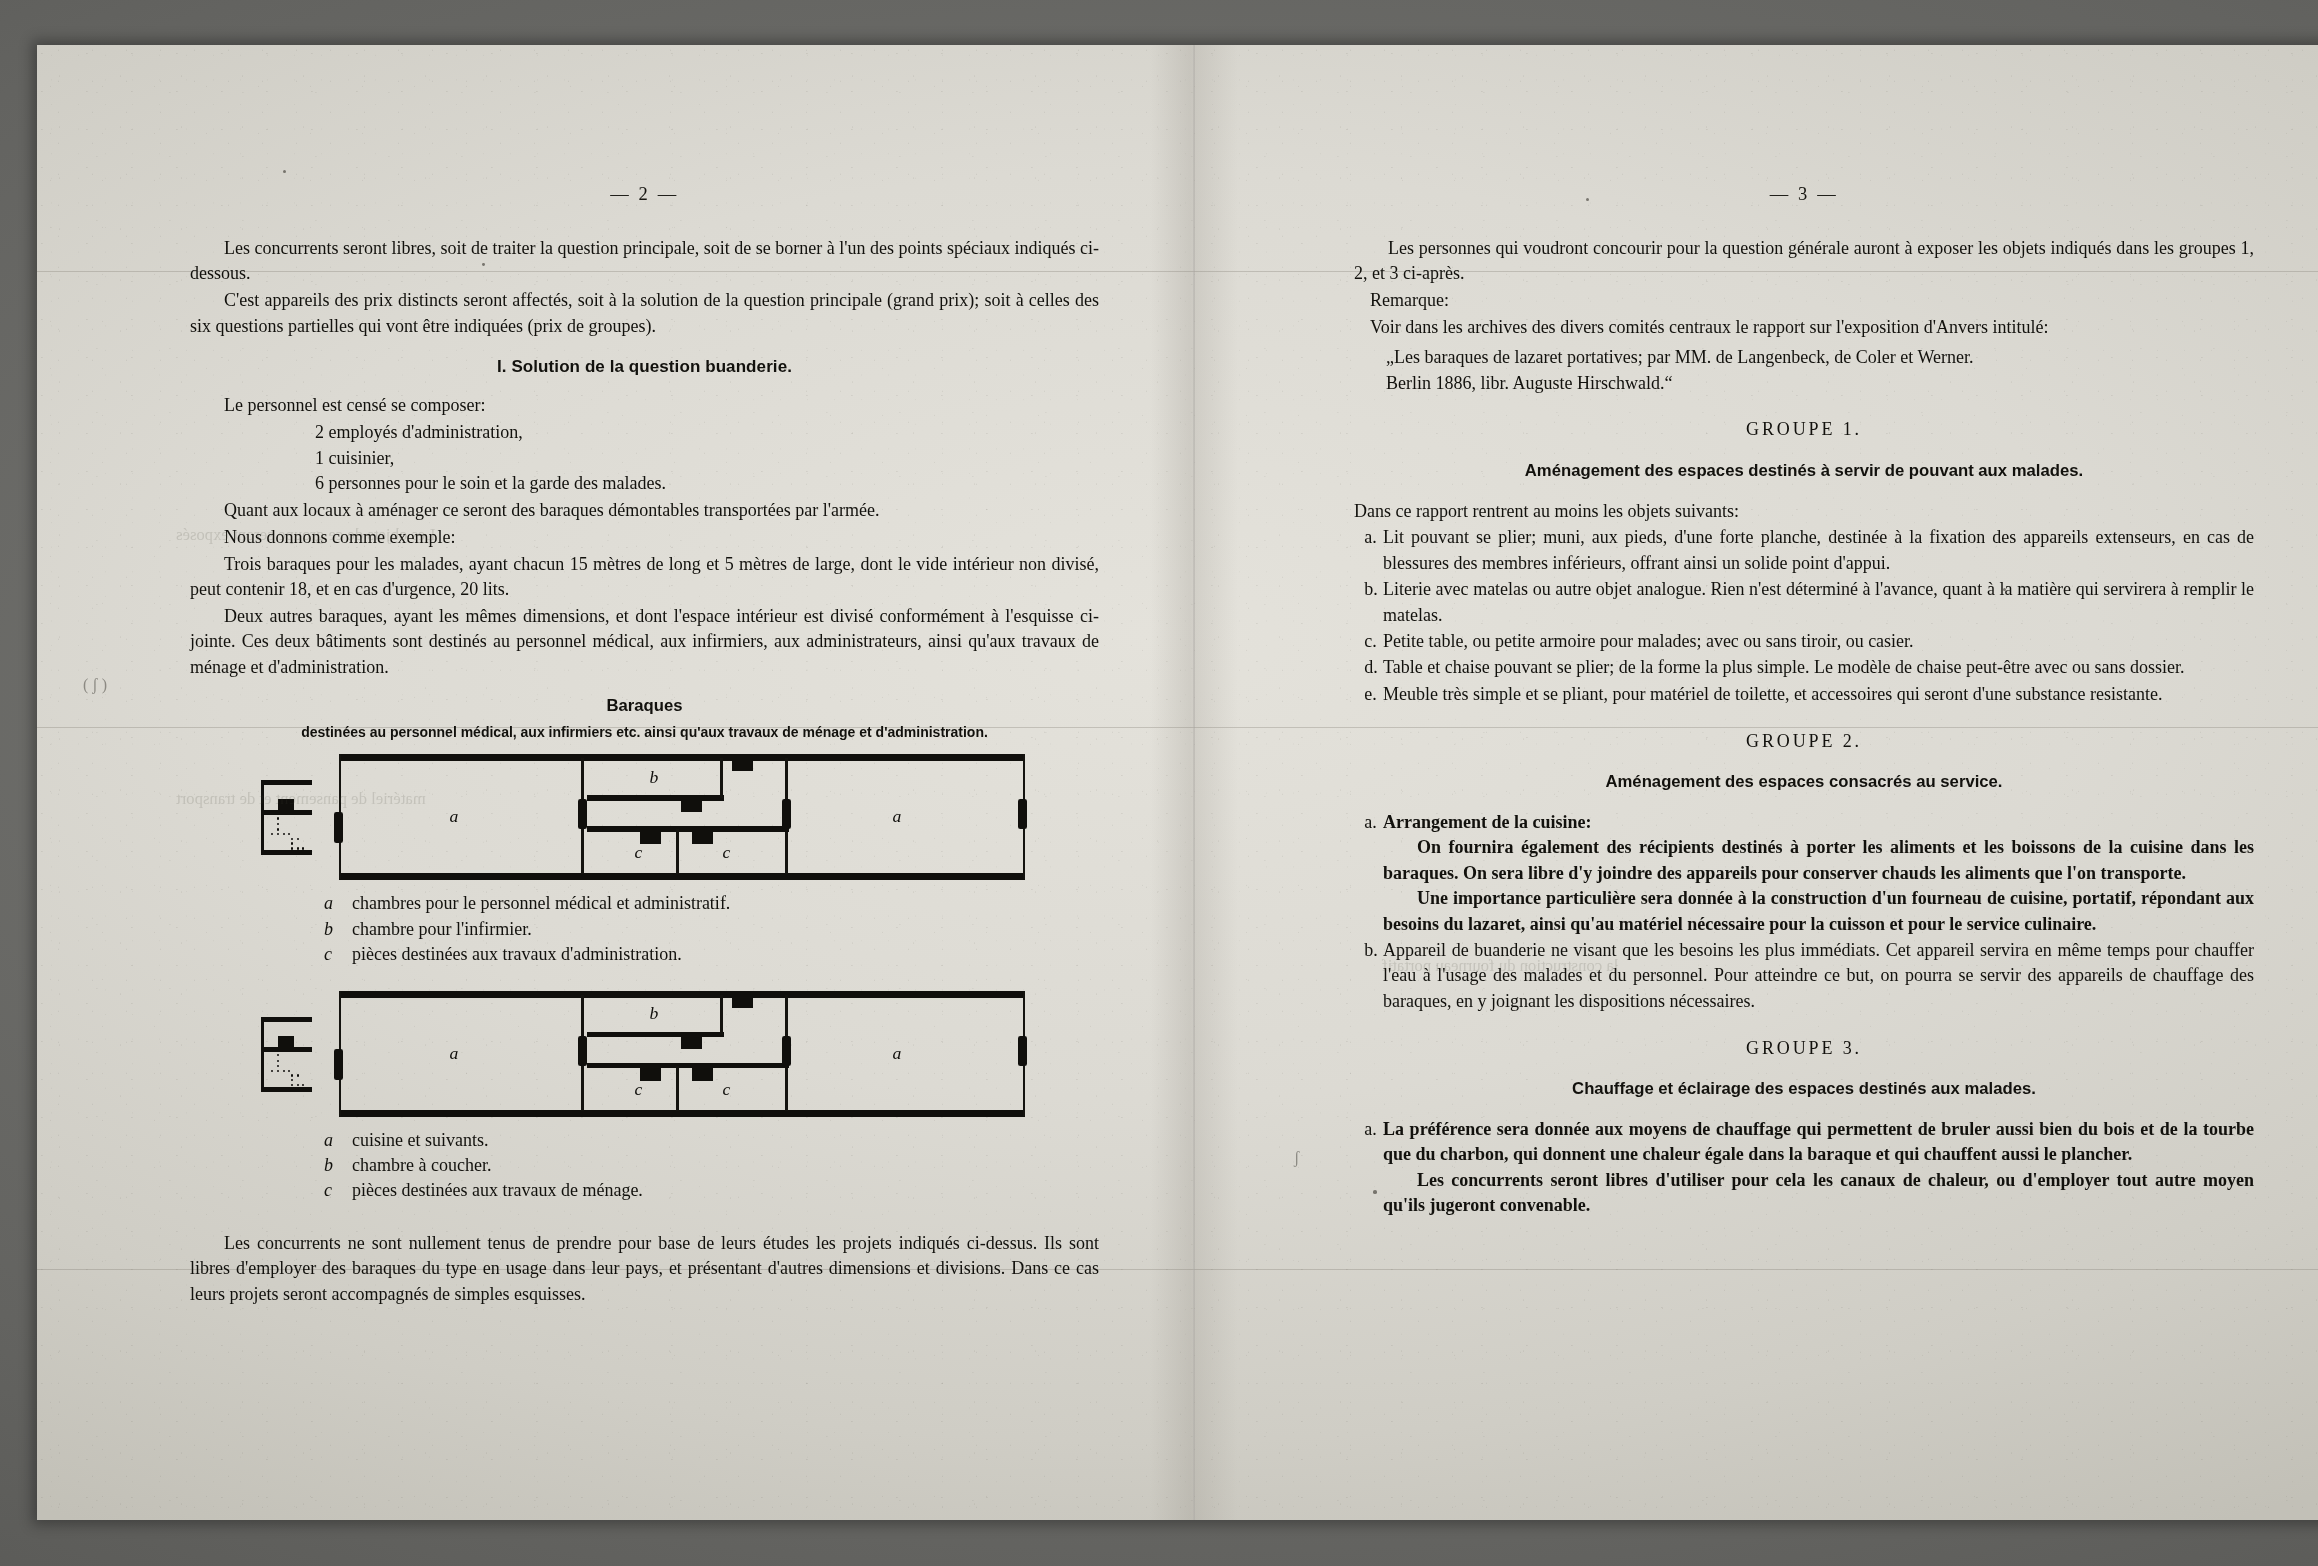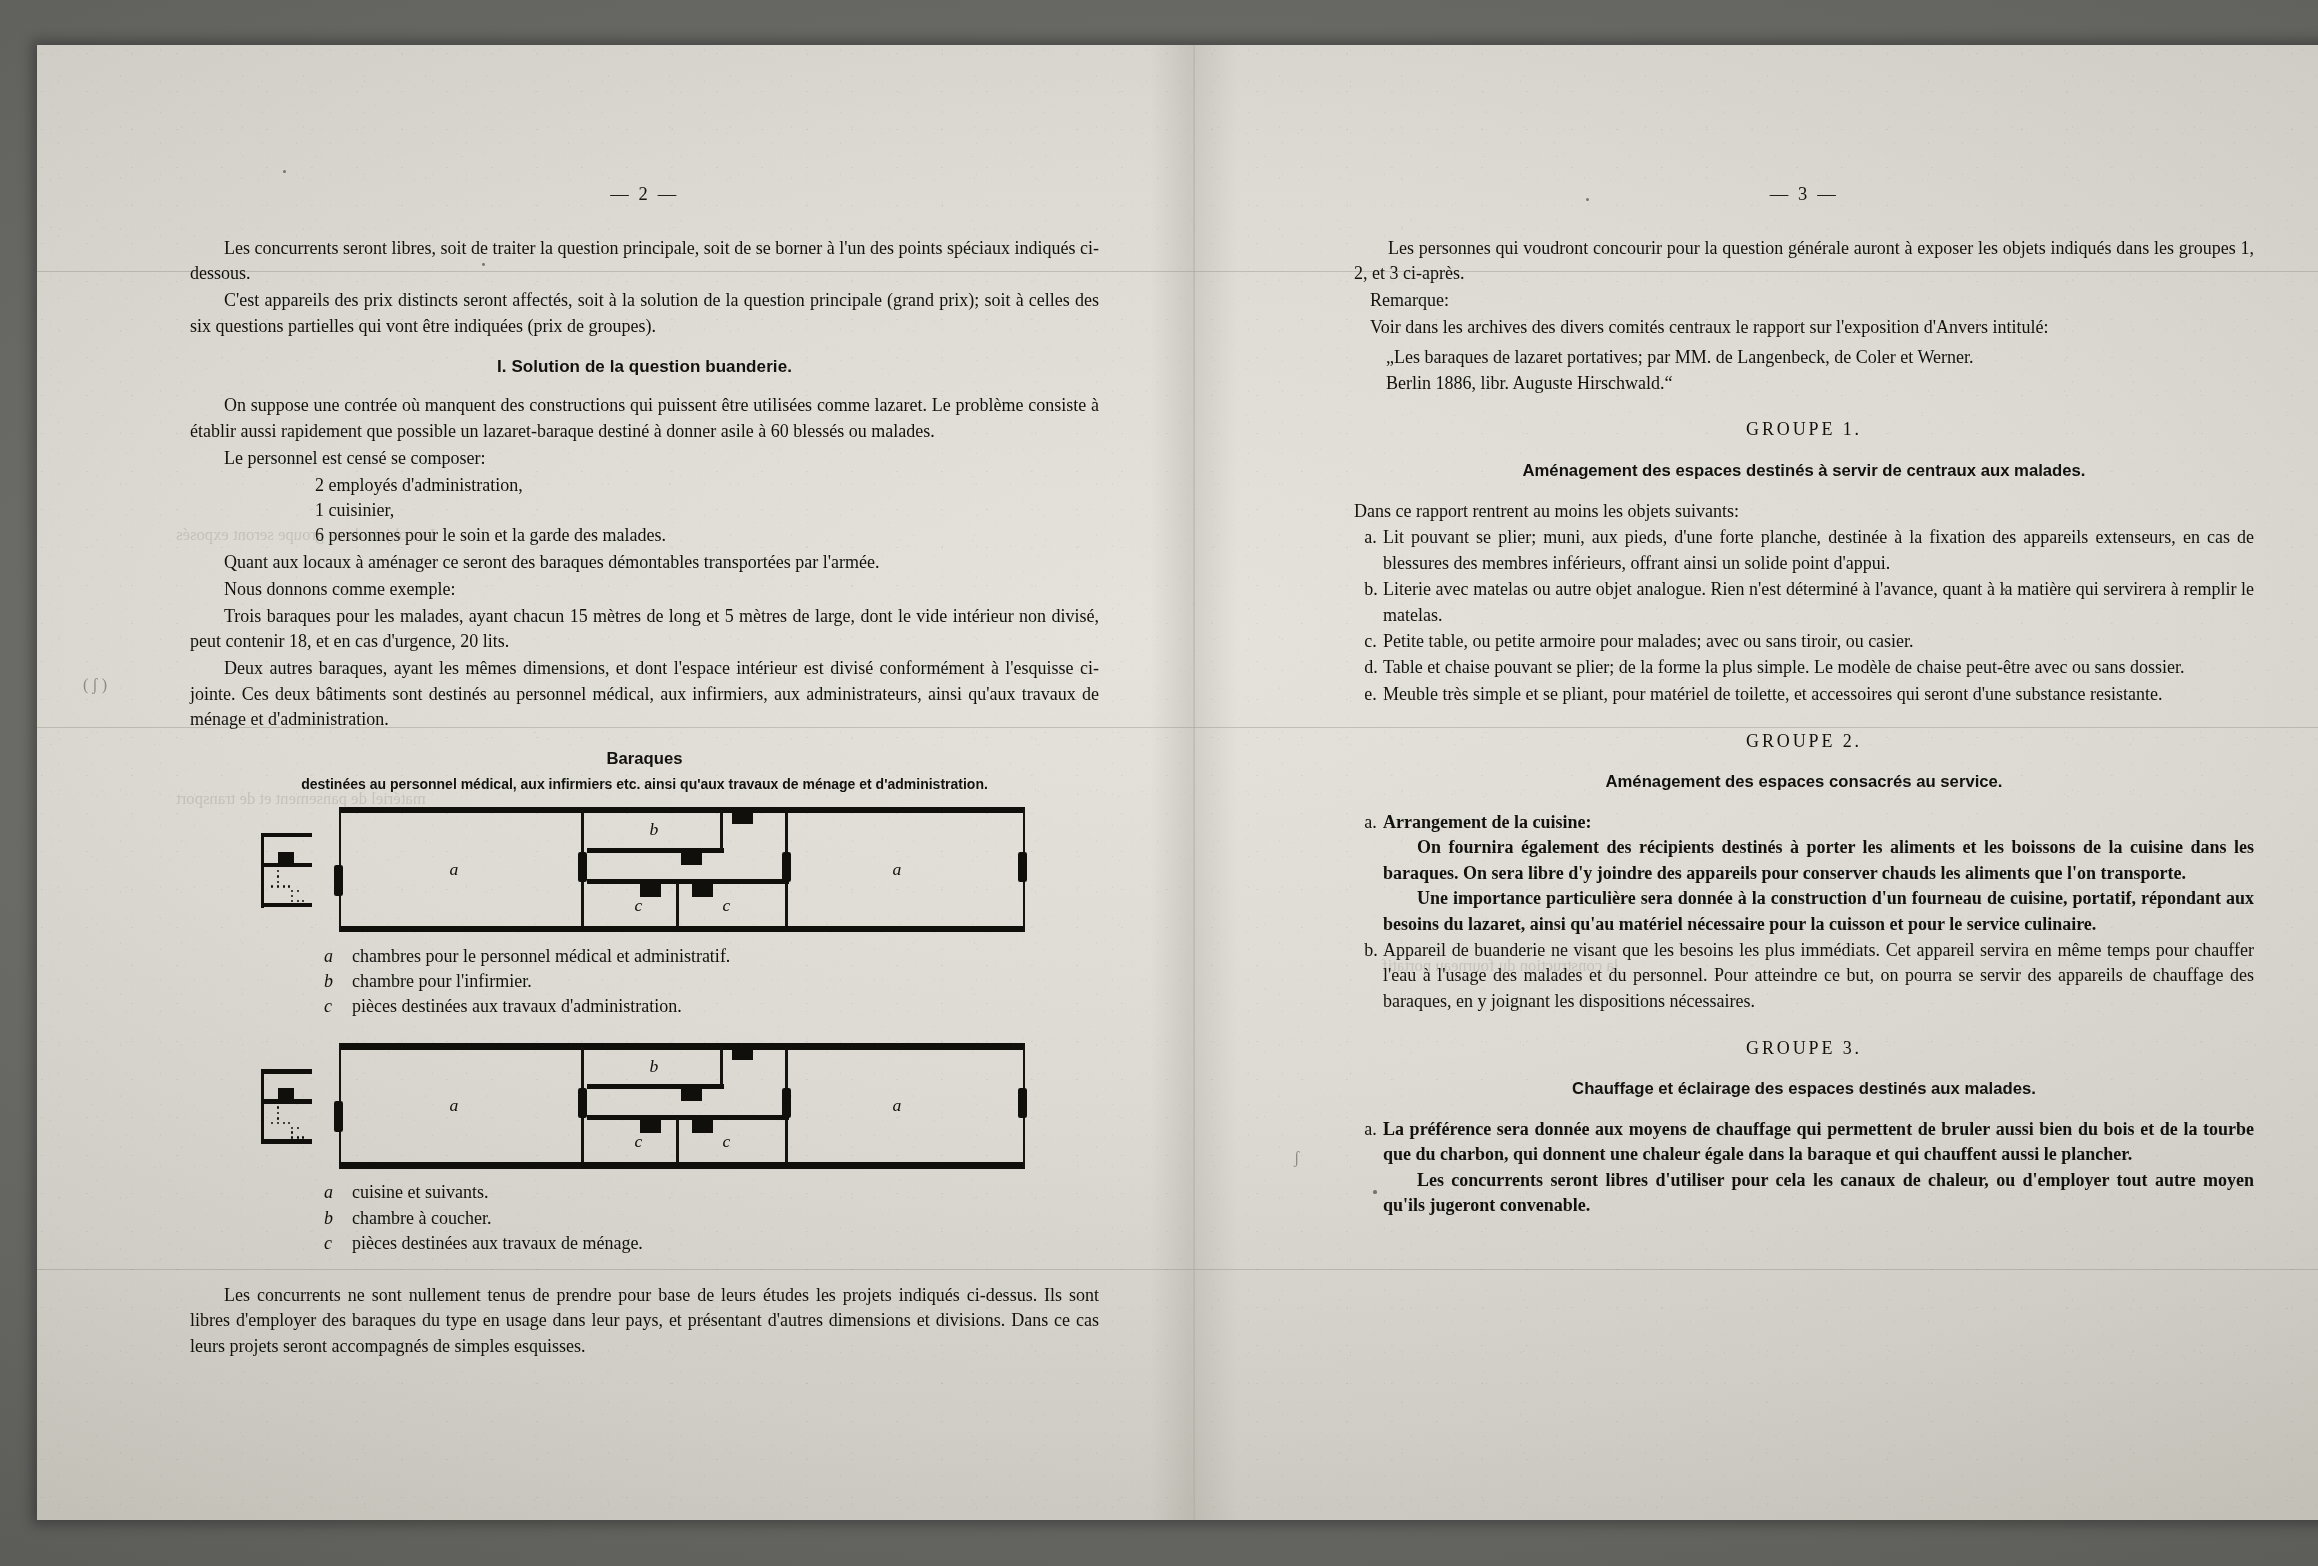--- a/index.html
+++ b/index.html
@@ -201,21 +201,20 @@
 
       <div class="page-num" style="margin-top:139px;">— 2 —</div>
 
       <div class="body-col" style="margin-top:31px;">
 
         <p class="para">Les concurrents seront libres, soit de traiter la question principale, soit de se borner à l'un des points spéciaux indiqués ci-dessous.</p>
         <p class="para">C'est appareils des prix distincts seront affectés, soit à la solution de la question principale (grand prix); soit à celles des six questions partielles qui vont être indiquées (prix de groupes).</p>
 
         <h2 class="sect">I.  Solution de la question buanderie.</h2>
 
-        <p class="para">On suppose une contrée où manquent des constructions qui puissent être utilisées comme lazaret.  Le problème consiste à établir aussi rapidement que possible un lazaret-baraque destiné à donner asile à 60 blessés ou malades.</p>
         <p class="para">Le personnel est censé se composer:</p>
 
         <ul class="staff">
           <li>2 employés d'administration,</li>
           <li>1 cuisinier,</li>
           <li>6 personnes pour le soin et la garde des malades.</li>
         </ul>
 
         <p class="para">Quant aux locaux à aménager ce seront des baraques démontables transportées par l'armée.</p>
         <p class="para">Nous donnons comme exemple:</p>
@@ -373,21 +372,21 @@
 
         <p class="para">Les personnes qui voudront concourir pour la question générale auront à exposer les objets indiqués dans les groupes 1, 2, et 3 ci-après.</p>
 
         <p class="noind" style="text-indent:16px;">Remarque:</p>
         <p class="noind" style="text-indent:16px;">Voir dans les archives des divers comités centraux le rapport sur l'exposition d'Anvers intitulé:</p>
 
         <p class="tight" style="text-indent:32px;margin-top:4.6px;">„Les baraques de lazaret portatives;  par MM. de Langenbeck, de Coler et Werner.</p>
         <p class="tight" style="text-indent:32px;">Berlin 1886, libr. Auguste Hirschwald.“</p>
 
         <h2 class="groupe">GROUPE 1.</h2>
-        <h3 class="groupe-sub">Aménagement des espaces destinés à servir de centraux aux malades.</h3>
+        <h3 class="groupe-sub">Aménagement des espaces destinés à servir de pouvant aux malades.</h3>
         <p class="noind">Dans ce rapport rentrent au moins les objets suivants:</p>
 
         <div class="items">
           <div class="item">
             <div class="lbl">a.</div>
             <div class="txt">Lit pouvant se plier; muni, aux pieds, d'une forte planche, destinée à la fixation des appareils extenseurs, en cas de blessures des membres inférieurs, offrant ainsi un solide point d'appui.</div>
           </div>
           <div class="item">
             <div class="lbl">b.</div>
             <div class="txt">Literie avec matelas ou autre objet analogue.  Rien n'est déterminé à l'avance, quant à la matière qui servirera à remplir le matelas.</div>

